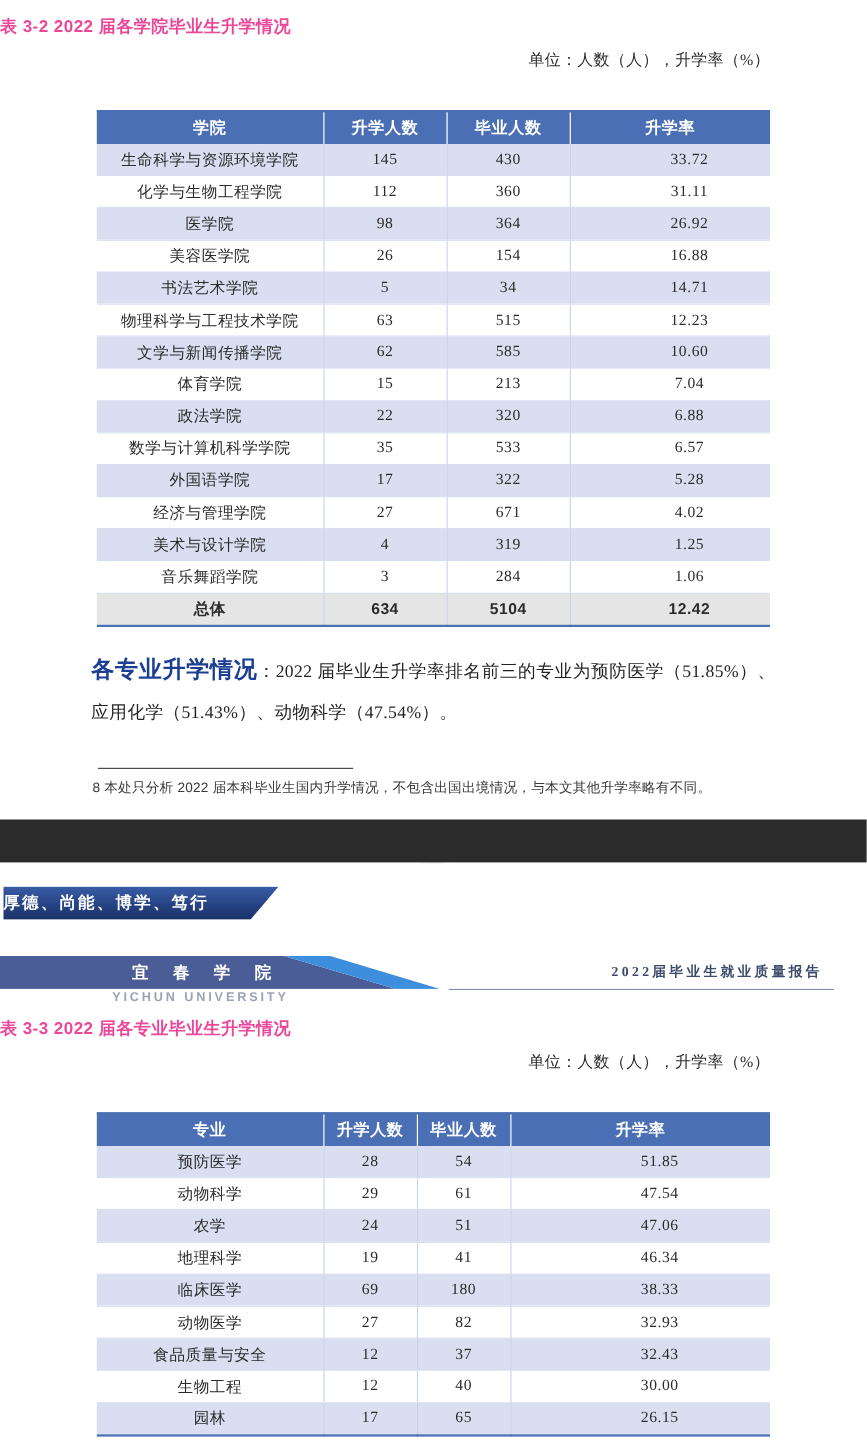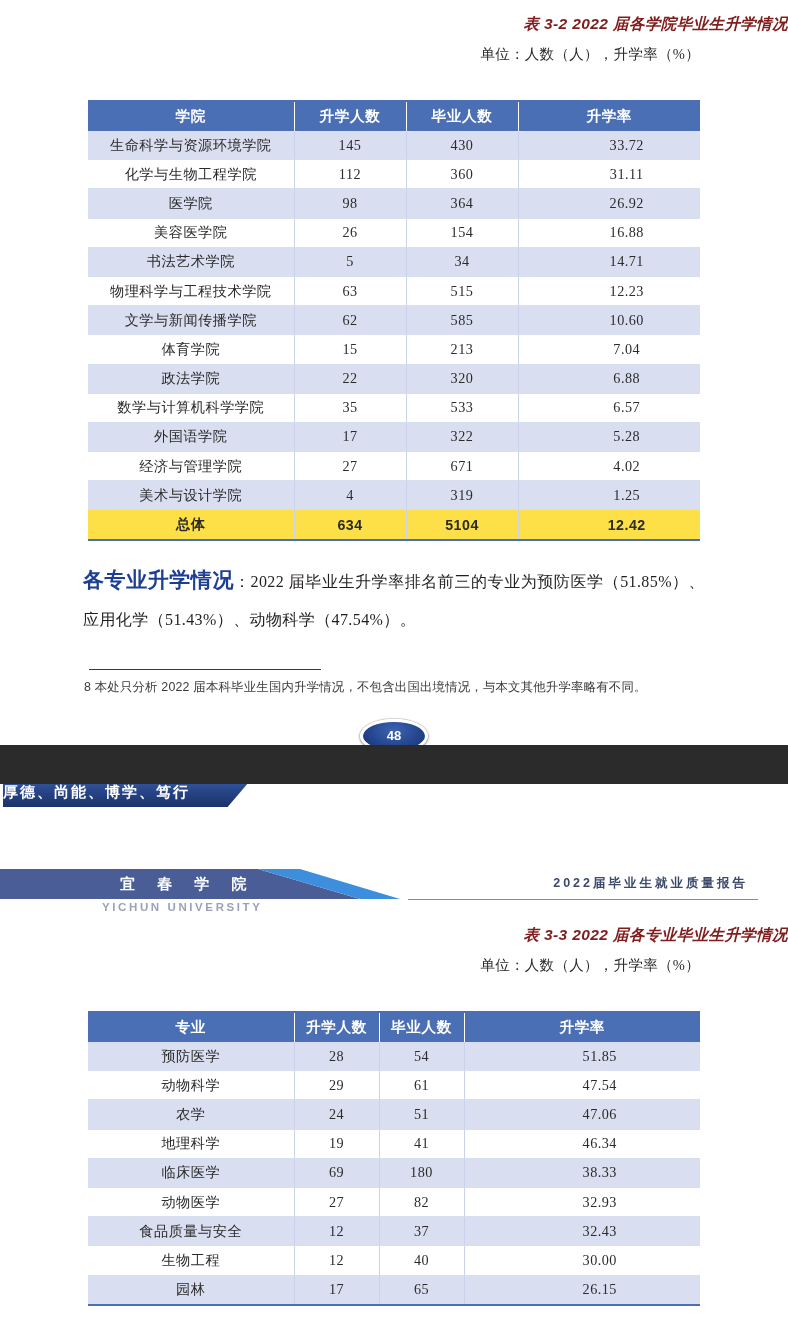--- a/index.html
+++ b/index.html
@@ -8,22 +8,22 @@
     font-family:"Liberation Serif","DejaVu Serif",serif;
     color:#231f20;overflow:hidden;position:relative;
   }
   .page{position:absolute;left:0;width:788px;}
   .page1{top:0;height:745px;}
   .gap{position:absolute;left:0;top:745px;width:788px;height:39px;background:#2b2b2b;}
   .page2{top:803px;height:576px;}
 
   
   .tbl-title{
-    text-align:right;font-family:"Liberation Sans","DejaVu Sans",sans-serif;
-    font-weight:bold;font-size:15.5px;color:#7f1d1d;letter-spacing:.4px;font-style:italic;
+    text-align:left;font-family:"Liberation Sans","DejaVu Sans",sans-serif;
+    font-weight:bold;font-size:15.5px;color:#ec4899;letter-spacing:.4px;
   }
   .units{
     text-align:right;font-size:14.5px;color:#2b2b2b;
     padding-right:4px;letter-spacing:.3px;
   }
 
   
   .tblwrap{margin:0 auto;width:612px;}
   table{border-collapse:collapse;width:612px;table-layout:fixed;
         font-size:14.2px;color:#2b2b2b;margin-top:36px;}
@@ -37,21 +37,21 @@
   thead th:last-child{border-right:none;}
   tbody td{
     height:26.2px;text-align:center;vertical-align:middle;
     border-right:1px solid #c9d2e8;border-bottom:1px solid #d7def0;
     letter-spacing:.5px;
   }
   tbody td:last-child{border-right:none;padding-left:36px;}
   tbody tr:nth-child(odd) td{background:#d9dff0;}
   tbody tr:nth-child(even) td{background:#ffffff;}
   tbody tr.total td{
-    background:#fde047;font-weight:bold;
+    background:#e5e5e5;font-weight:bold;
     font-family:"Liberation Sans","DejaVu Sans",sans-serif;
     border-bottom:none;
   }
   .t-outline{border-top:2px solid #4a6fb4;border-bottom:2px solid #4a6fb4;}
 
   
   .t32 col.c1{width:206px;} .t32 col.c2{width:112px;}
   .t32 col.c3{width:112px;} .t32 col.c4{width:182px;}
   
   .t33 col.c1{width:206px;} .t33 col.c2{width:85px;}
@@ -113,21 +113,21 @@
     font-family:"Liberation Sans","DejaVu Sans",sans-serif;
     font-weight:bold;font-size:15px;letter-spacing:9px;
   }
   .ph-en{
     position:absolute;left:102px;top:40px;color:#9aa3b5;
     font-family:"Liberation Sans","DejaVu Sans",sans-serif;
     font-weight:bold;font-size:11.5px;letter-spacing:2.6px;
   }
   .ph-right{
     position:absolute;right:40px;top:14px;color:#3c4a6b;
-    font-family:Liberation Sans, sans-serif;
+    font-family:Liberation Serif, serif;
     font-weight:bold;font-size:12.5px;letter-spacing:3px;
   }
   .ph-rule{
     position:absolute;right:30px;top:38px;width:350px;height:0;
     border-top:1px solid #7f8aa3;
   }
 </style>
 </head>
 <body>
 
@@ -225,20 +225,26 @@
             <td>27</td>
             <td>671</td>
             <td>4.02</td>
           </tr>
         <tr>
             <td>美术与设计学院</td>
             <td>4</td>
             <td>319</td>
             <td>1.25</td>
           </tr>
+        <tr>
+            <td>音乐舞蹈学院</td>
+            <td>3</td>
+            <td>284</td>
+            <td>1.06</td>
+          </tr>
         <tr class="total">
             <td>总体</td>
             <td>634</td>
             <td>5104</td>
             <td>12.42</td>
           </tr>
       </tbody>
     </table>
   </div>
 

